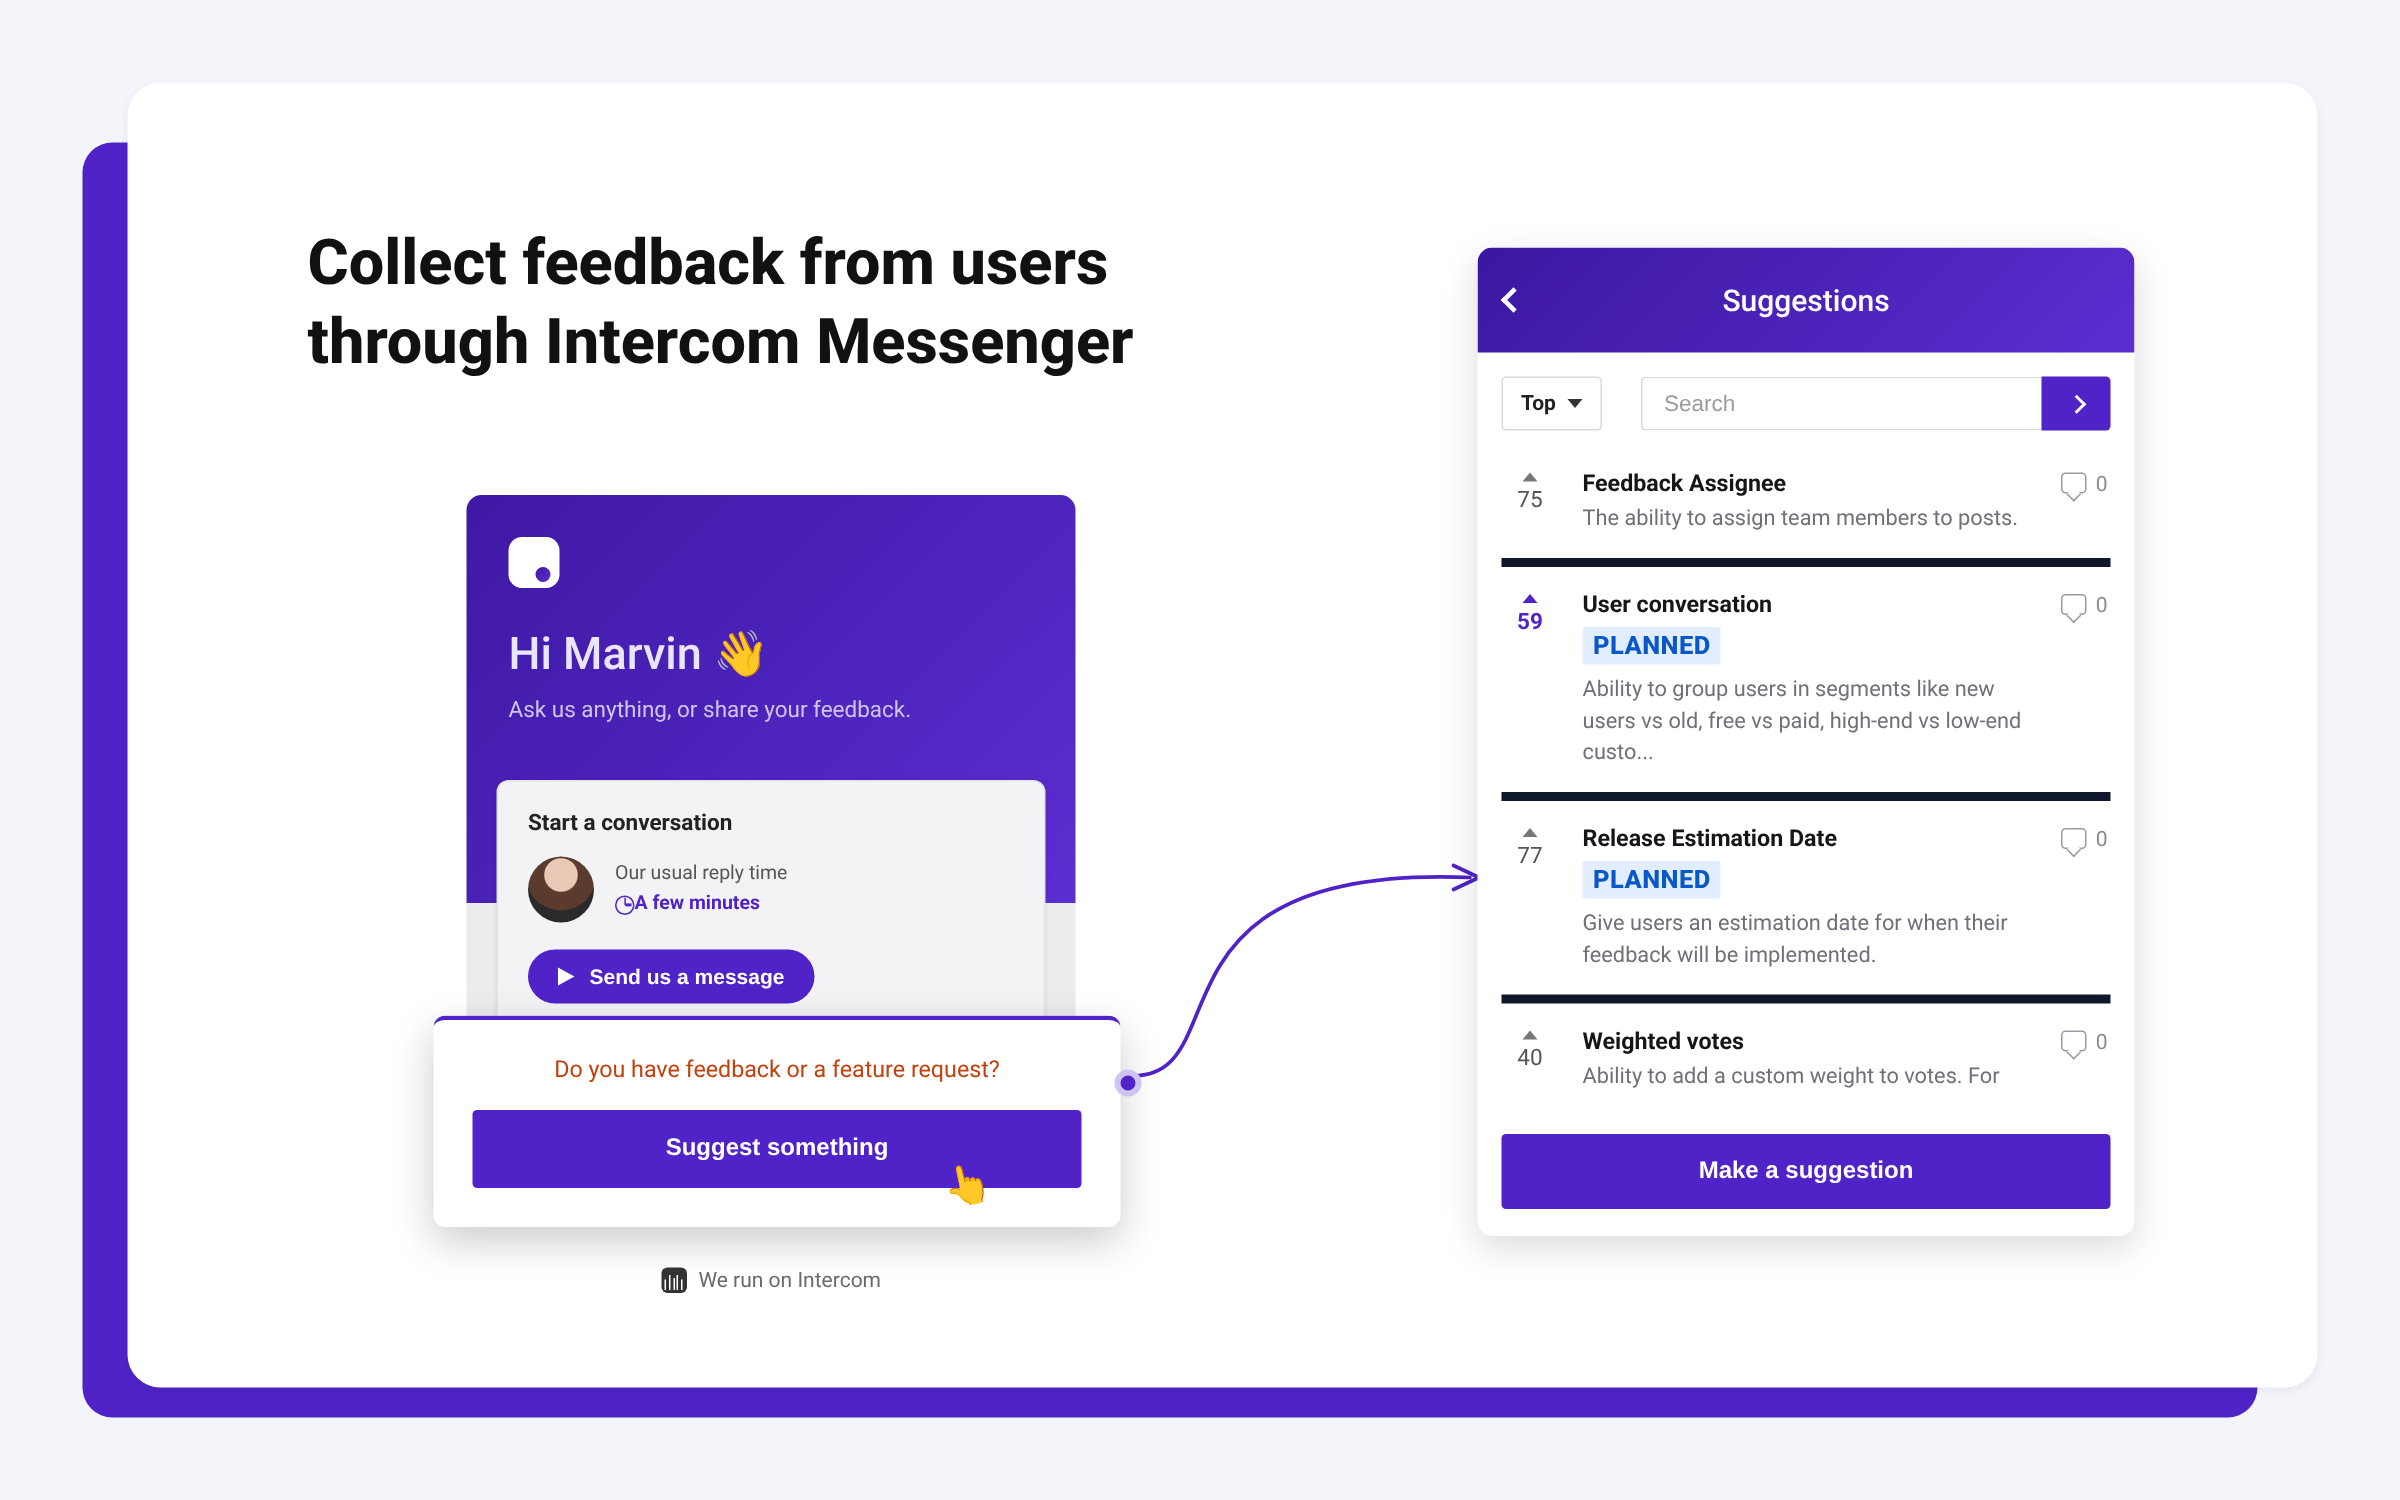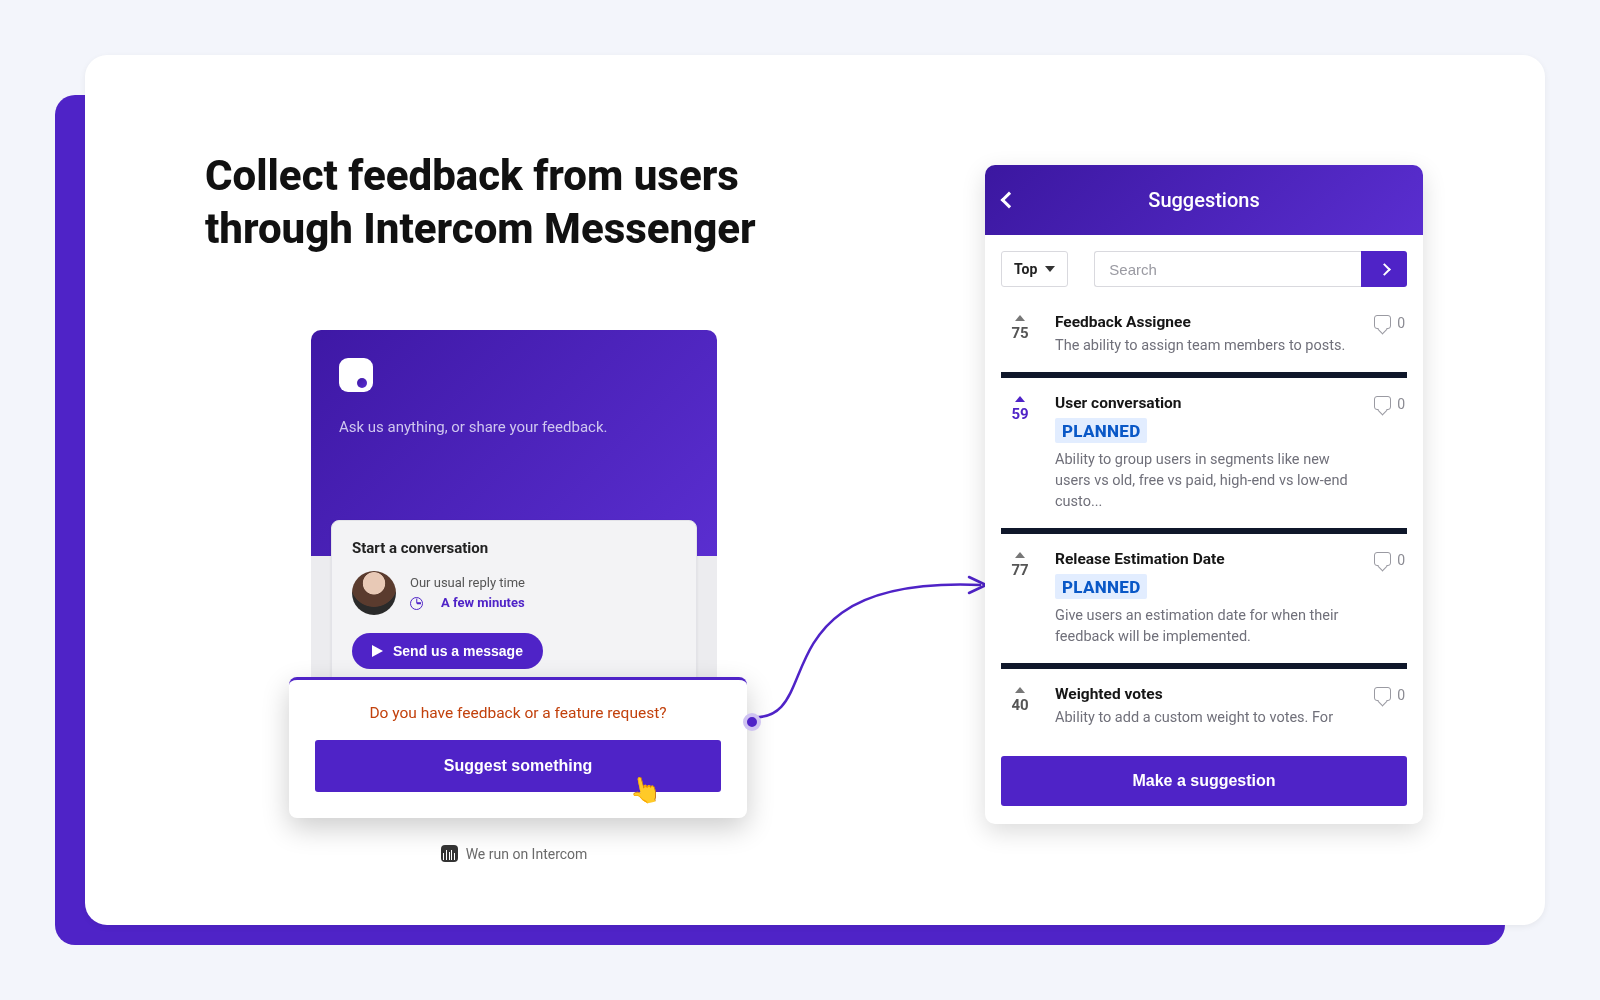--- a/index.html
+++ b/index.html
@@ -103,21 +103,21 @@
     box-shadow: 0 1px 3px rgba(0,0,0,0.08);
   }
   .convo-title { font-size: 15px; font-weight: 700; color:#222; margin-bottom: 14px;}
   .convo-row { display:flex; align-items:center; gap:14px; margin-bottom:18px;}
   .avatar {
     width:44px; height:44px; border-radius:50%;
     background: radial-gradient(circle at 50% 28%, #e8c9b6 0 28%, #5a3b2e 30% 60%, #2a2a2a 62% 100%);
     flex:0 0 44px;
   }
   .reply-meta { font-size:13px; color:#555; line-height:1.55;}
-  .reply-meta .few { color:#4f23c7; font-weight:700; display:flex; align-items:center; gap:18px;}
+  .reply-meta .few { color:#4f23c7; font-weight:700; display:flex; align-items:center; gap:0;}
   .clock {
     width:13px; height:13px; border:1.6px solid #4f23c7; border-radius:50%;
     position:relative; display:inline-block;
   }
   .clock::before, .clock::after{
     content:""; position:absolute; background:#4f23c7; left:50%; top:50%;
     transform-origin:left center;
   }
   .clock::before{ width:4px; height:1.5px; transform:translateY(-50%);}
   .clock::after{ width:1.5px; height:4.5px; transform:translateX(-50%) translateY(-100%);}
@@ -245,21 +245,21 @@
   .list{ padding: 0 16px; }
   .row{
     display:flex; gap:18px; padding:16px 2px;
     border-top:6px solid #0f172a;
   }
   .row:first-child{border-top:none;}
   .votecol{ width:34px; text-align:center; flex:0 0 34px; padding-top:2px;}
   .up{width:0;height:0;margin:0 auto 3px auto;
       border-left:5px solid transparent;border-right:5px solid transparent;border-bottom:6px solid #777;}
   .row.active .up{border-bottom-color:#4f23c7;}
-  .votenum{font-size:15px;color:#555;font-weight:bold;}
+  .votenum{font-size:15px;color:#555;}
   .row.active .votenum{color:#4f23c7; font-weight:700;}
   .body{flex:1;}
   .rtitle{font-size:15.5px; font-weight:700; color:#161616; margin-bottom:4px;}
   .tag{
     display:inline-block; background:#e2edff; color:#0a58c7;
     font-size:17px; font-weight:800; letter-spacing:.3px;
     padding:2.5px 7px; border-radius:2px; margin:2px 0 6px 0;
   }
   .rdesc{font-size:14.5px; color:#70707a; line-height:1.45;}
   .comcol{ display:flex; align-items:flex-start; gap:6px; color:#8b8b93; font-size:14px; padding-top:2px;}
@@ -289,20 +289,21 @@
 
 <div class="canvas">
   <div class="purple-back"></div>
   <div class="white-card">
 
     <h1 class="headline">Collect feedback from users through Intercom Messenger</h1>
 
     <div class="messenger">
       <div class="msgr-head">
         <div class="msgr-logo"></div>
+        <div class="msgr-greet">Hi Marvin 👋</div>
         <div class="msgr-sub">Ask us anything, or share your feedback.</div>
 
         <div class="convo-card">
           <div class="convo-title">Start a conversation</div>
           <div class="convo-row">
             <div class="avatar"></div>
             <div class="reply-meta">
               <div>Our usual reply time</div>
               <div class="few">
                 <span class="clock"></span>

